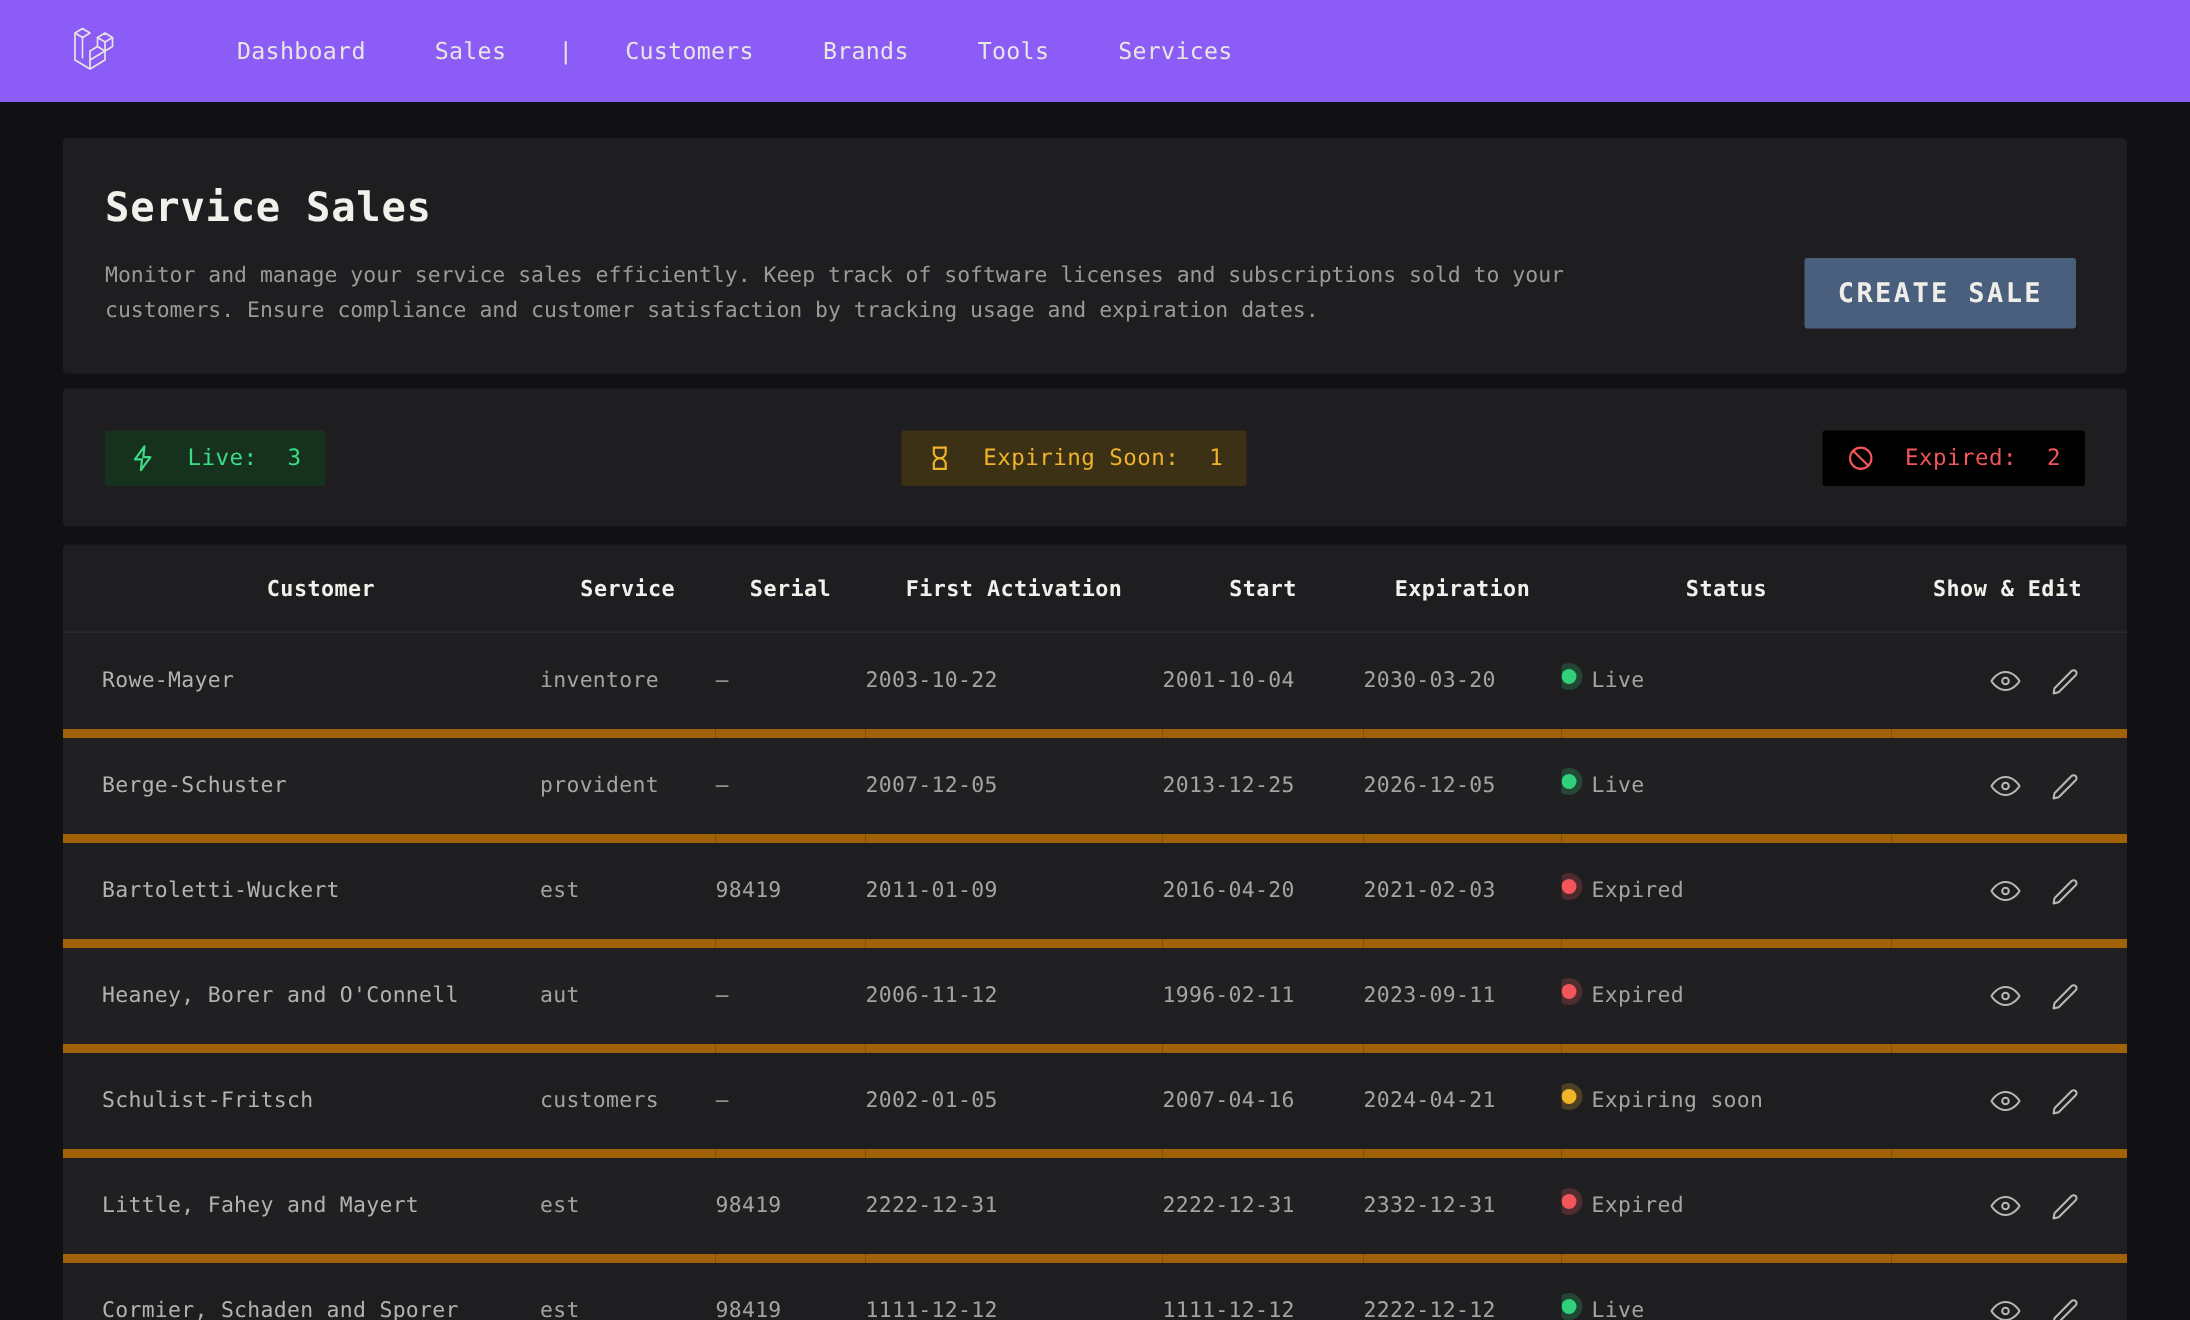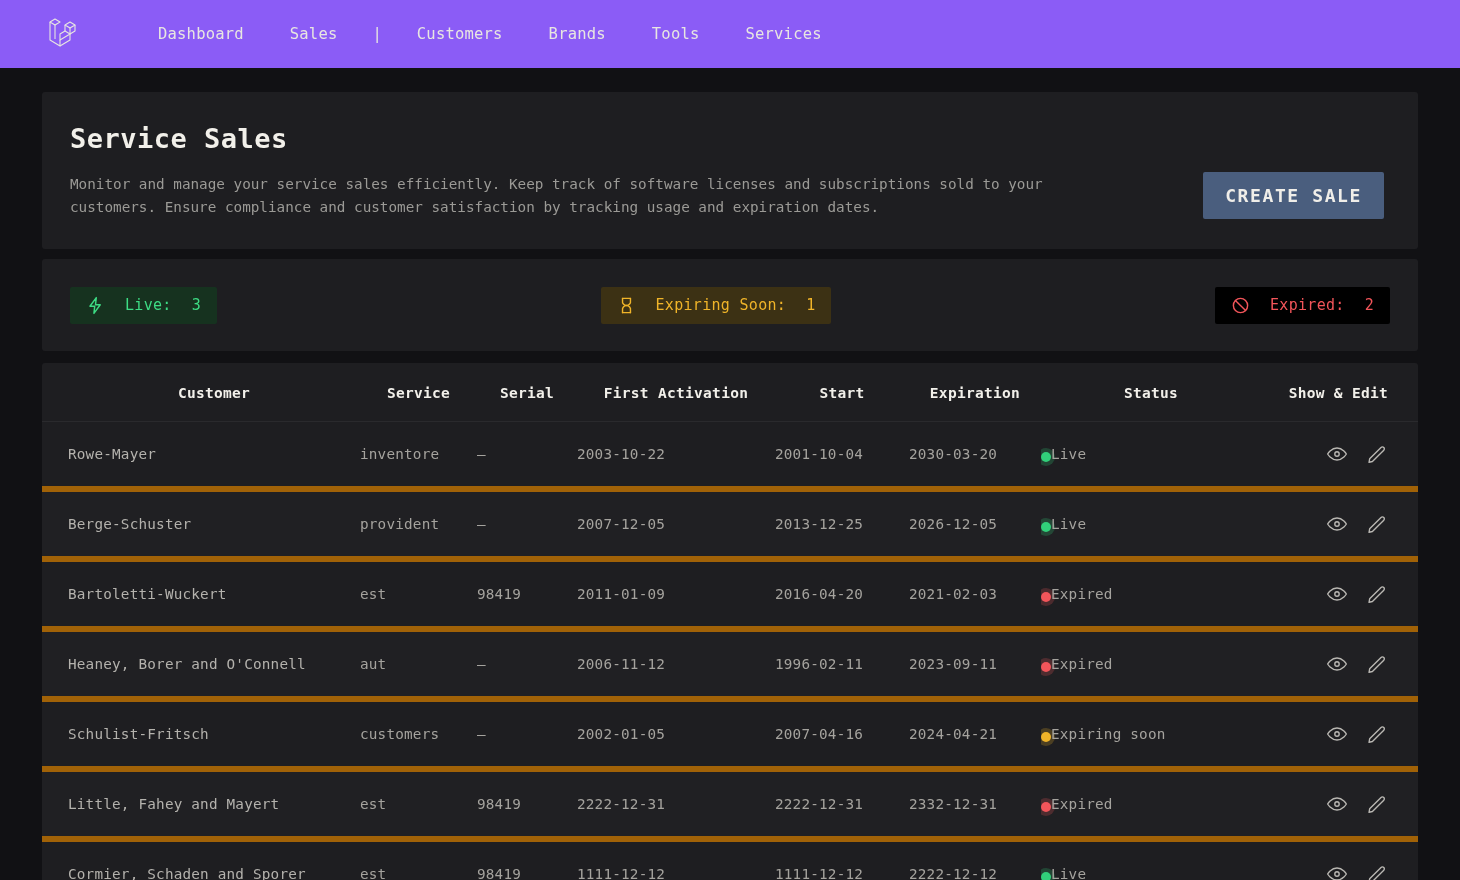--- a/index.html
+++ b/index.html
@@ -107,21 +107,21 @@
 
   .col-customer { width:318px; }
   .col-service  { width:117px; }
   .col-serial   { width:100px; }
   .col-first    { width:198px; }
   .col-start    { width:134px; }
   .col-exp      { width:132px; }
   .col-status   { width:220px; }
   .col-actions  { width:auto; }
 
-  .status-cell { display:flex; align-items:flex-end; }
+  .status-cell { display:flex; align-items:flex-start; gap:10px; }
   .dot { width:10px; height:10px; border-radius:50%; flex:0 0 auto; }
   .dot-live    { background:#31d07a; box-shadow:0 0 0 4px rgba(49,208,122,.22); }
   .dot-expired { background:#f2555a; box-shadow:0 0 0 4px rgba(242,85,90,.22); }
   .dot-soon    { background:#f0b429; box-shadow:0 0 0 4px rgba(240,180,41,.22); }
 
   .actions { display:flex; align-items:center; justify-content:flex-end; gap:18px; padding-right:30px; }
   .icon-btn { cursor:pointer; display:flex; align-items:center; justify-content:center; }
   .icon-btn svg { display:block; }
 </style>
 </head>

